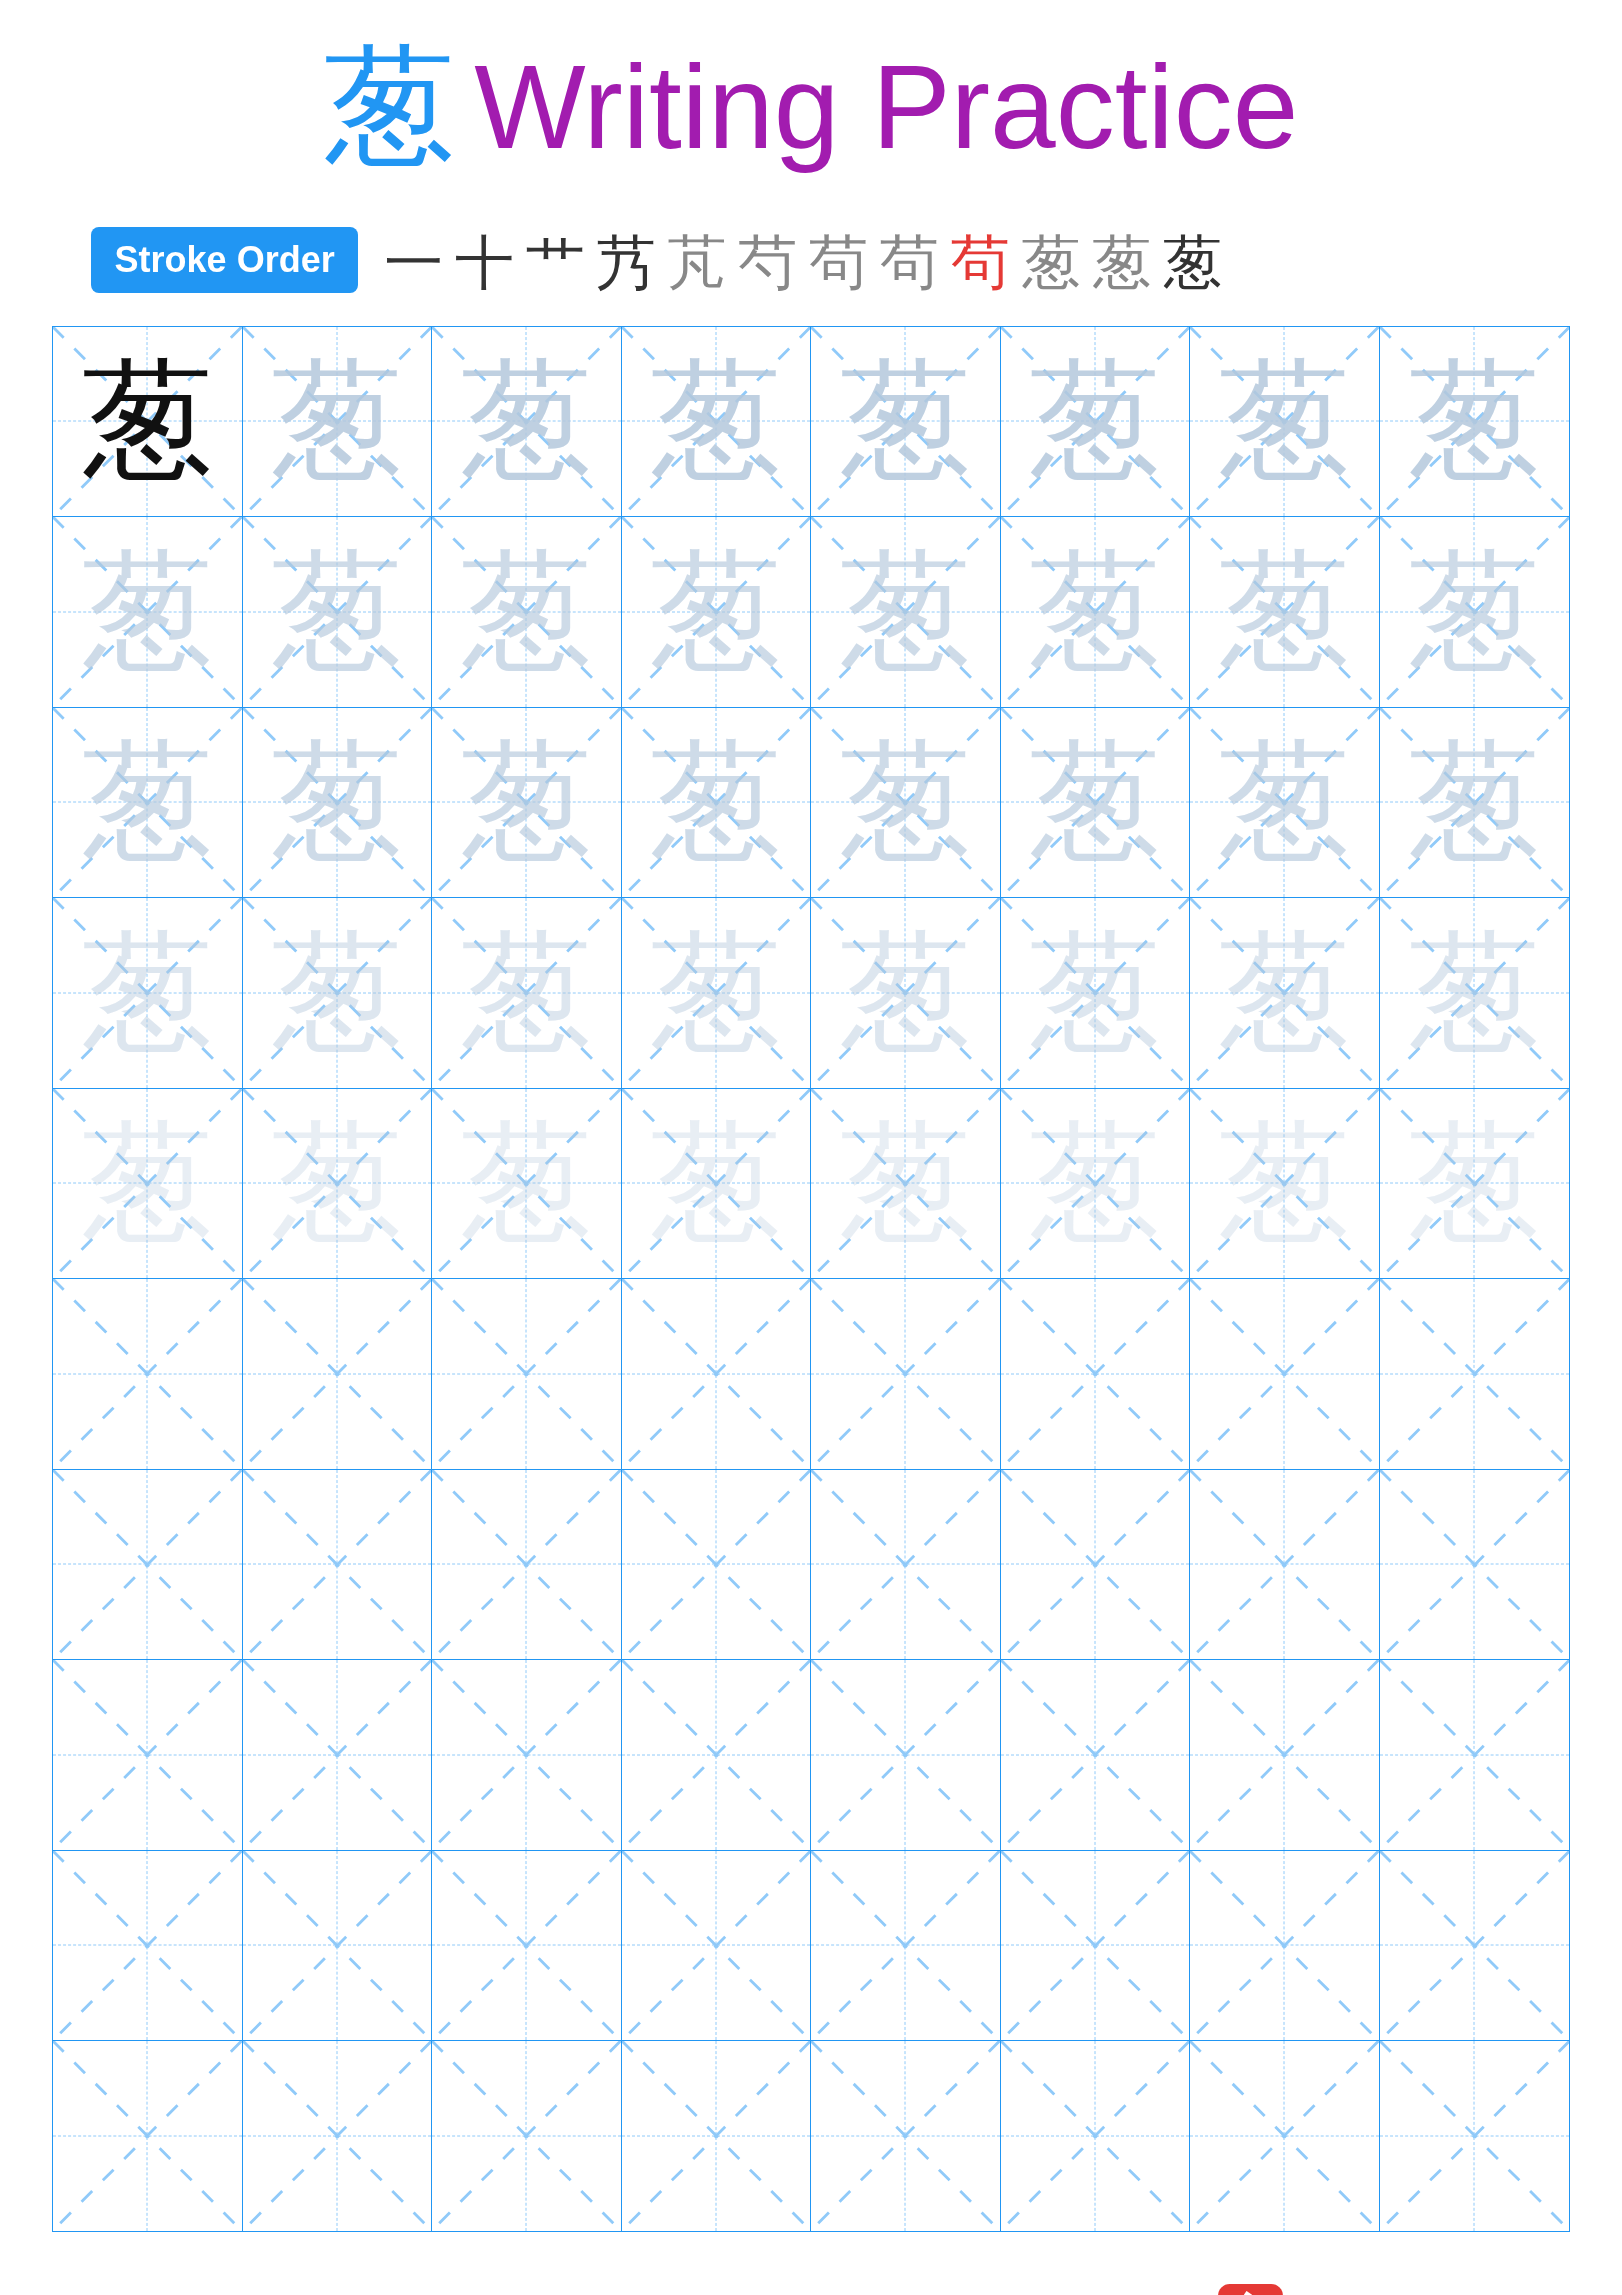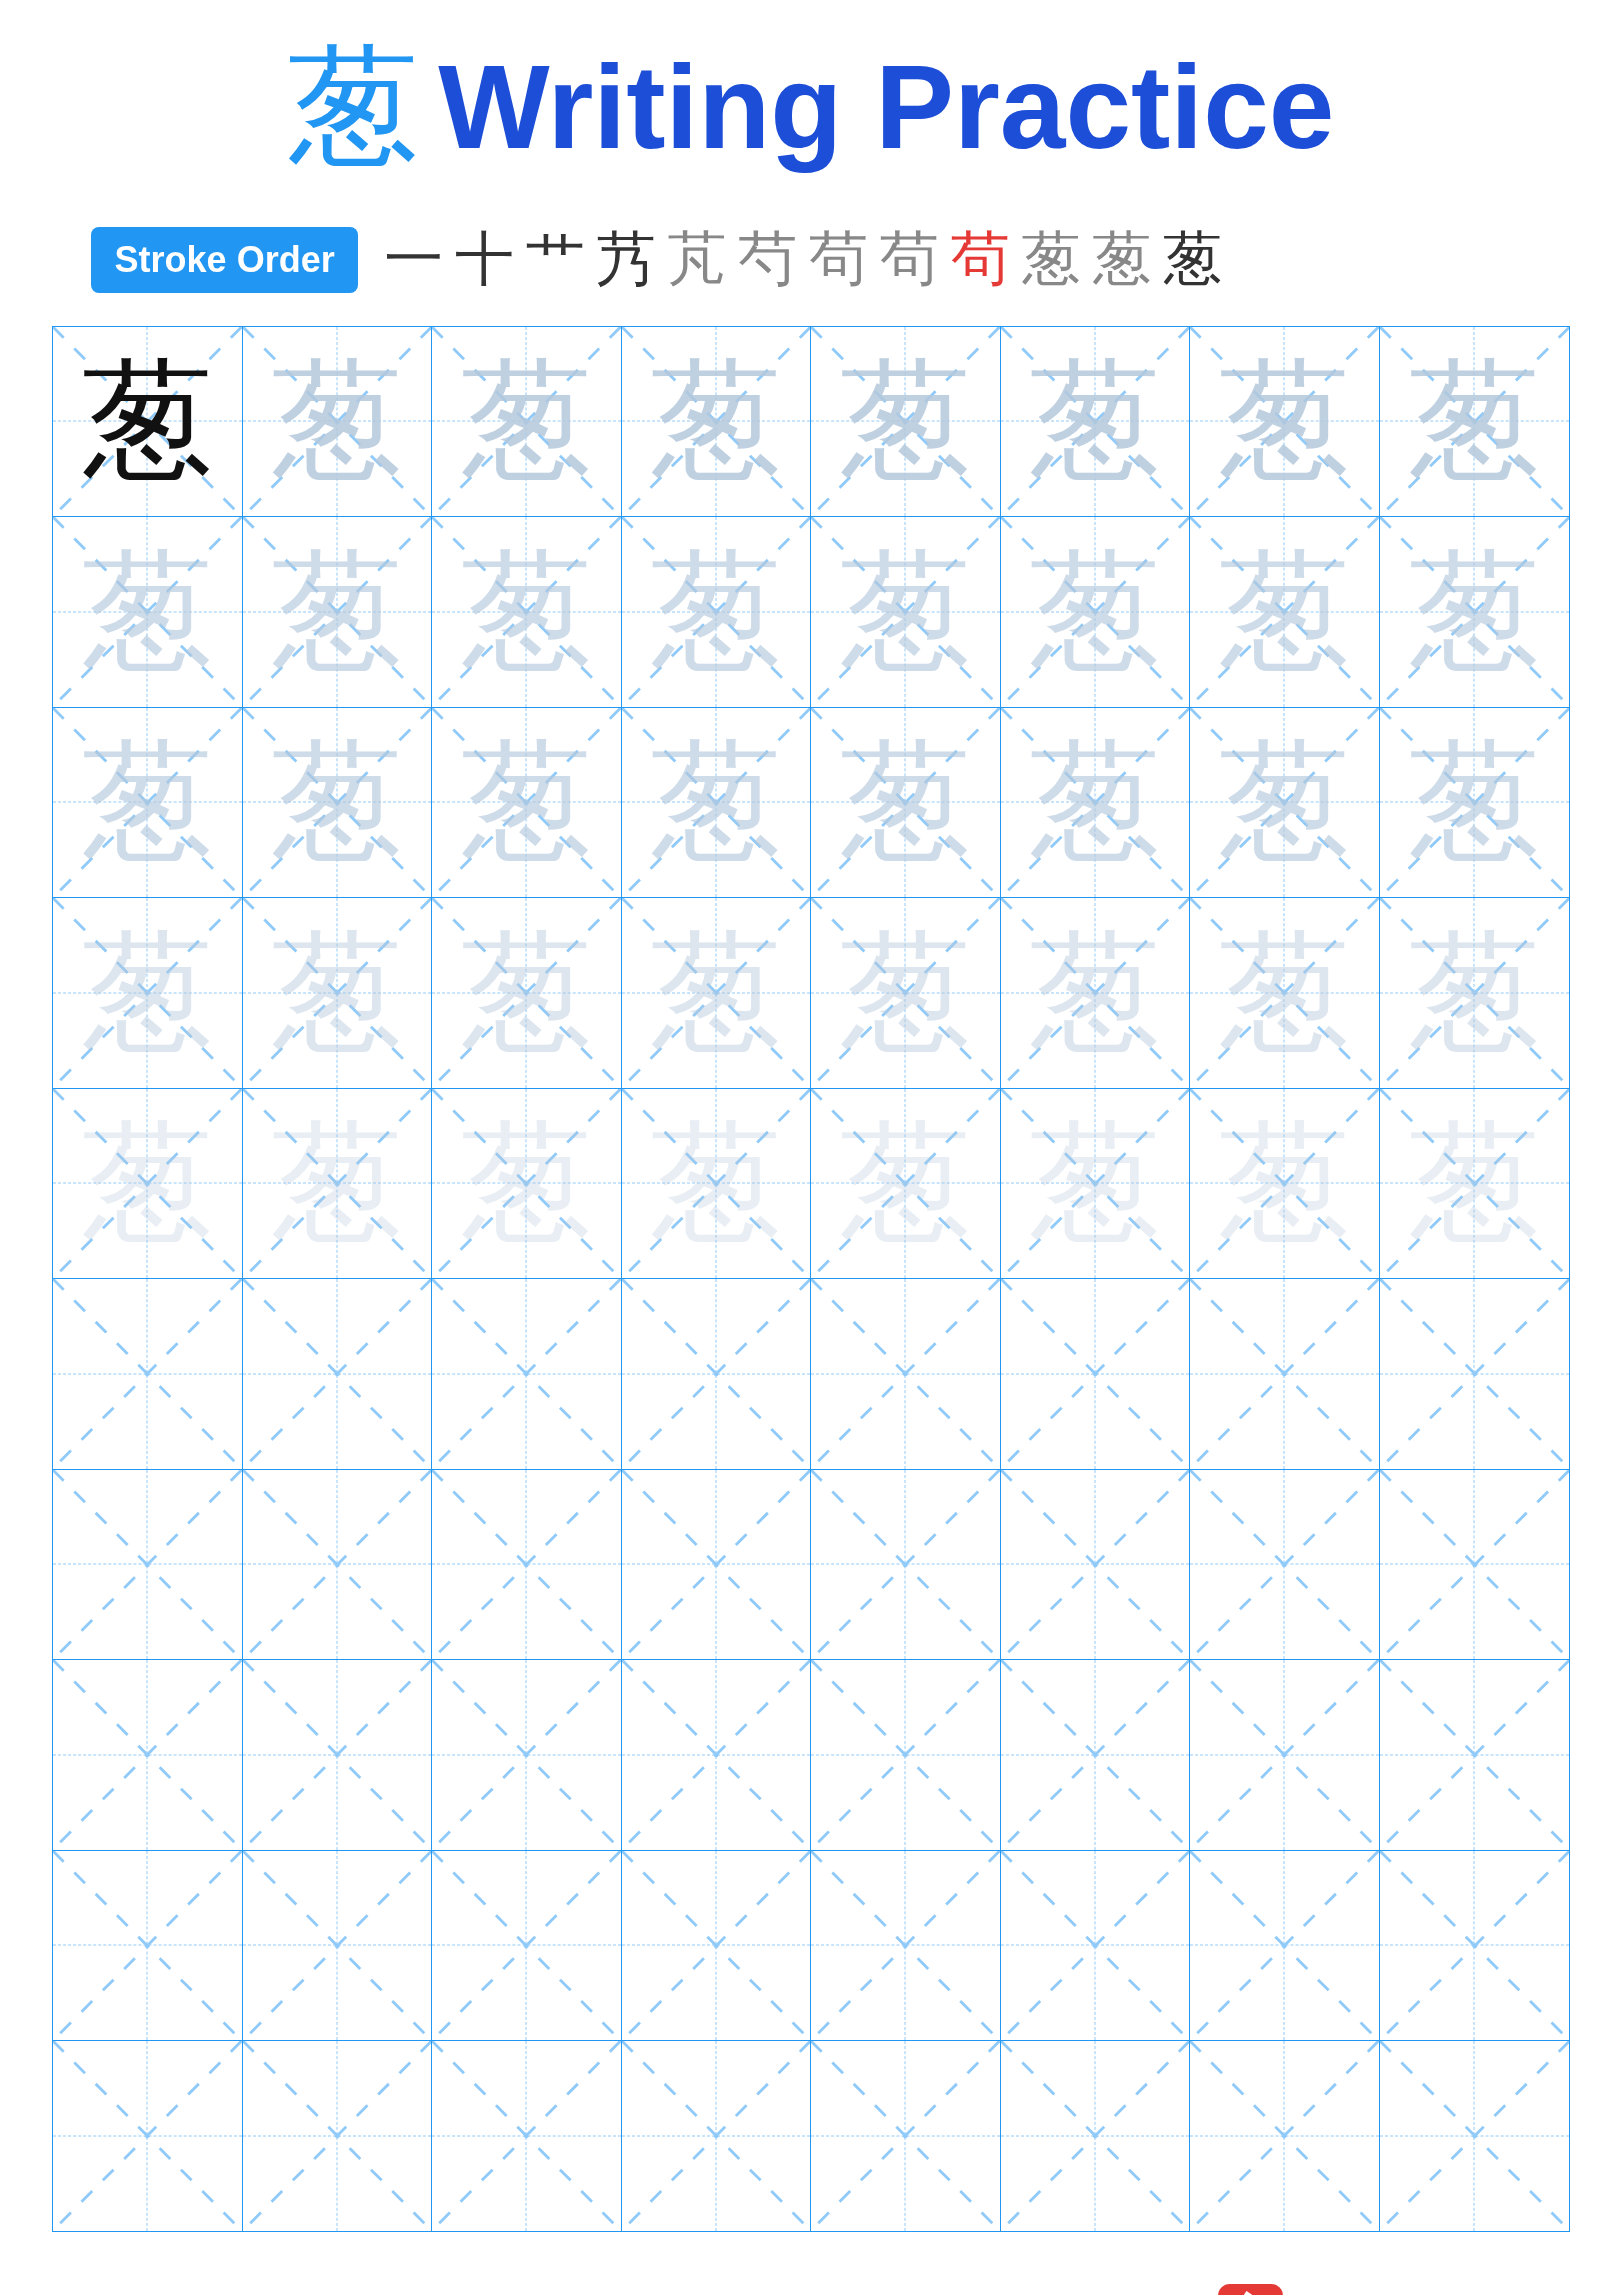--- a/index.html
+++ b/index.html
@@ -32,28 +32,28 @@
 
     .title-char {
       font-size: 131px;
       color: #2196F3;
       font-family: "SimSun", "STSong", serif;
       line-height: 1;
     }
 
     .title-text {
       font-size: 118px;
-      font-weight: bold;
-      color: #1d4ed8;
+      font-weight: normal;
+      color: #a21caf;
       font-family: Arial, sans-serif;
     }
 
     .stroke-order-row {
       display: flex;
-      align-items: center;
+      align-items: flex-end;
       width: 1518px;
       margin-bottom: 33px;
       gap: 0;
       padding-left: 39px;
     }
 
     .stroke-order-badge {
       background: #2196F3;
       color: white;
       font-size: 36px;

